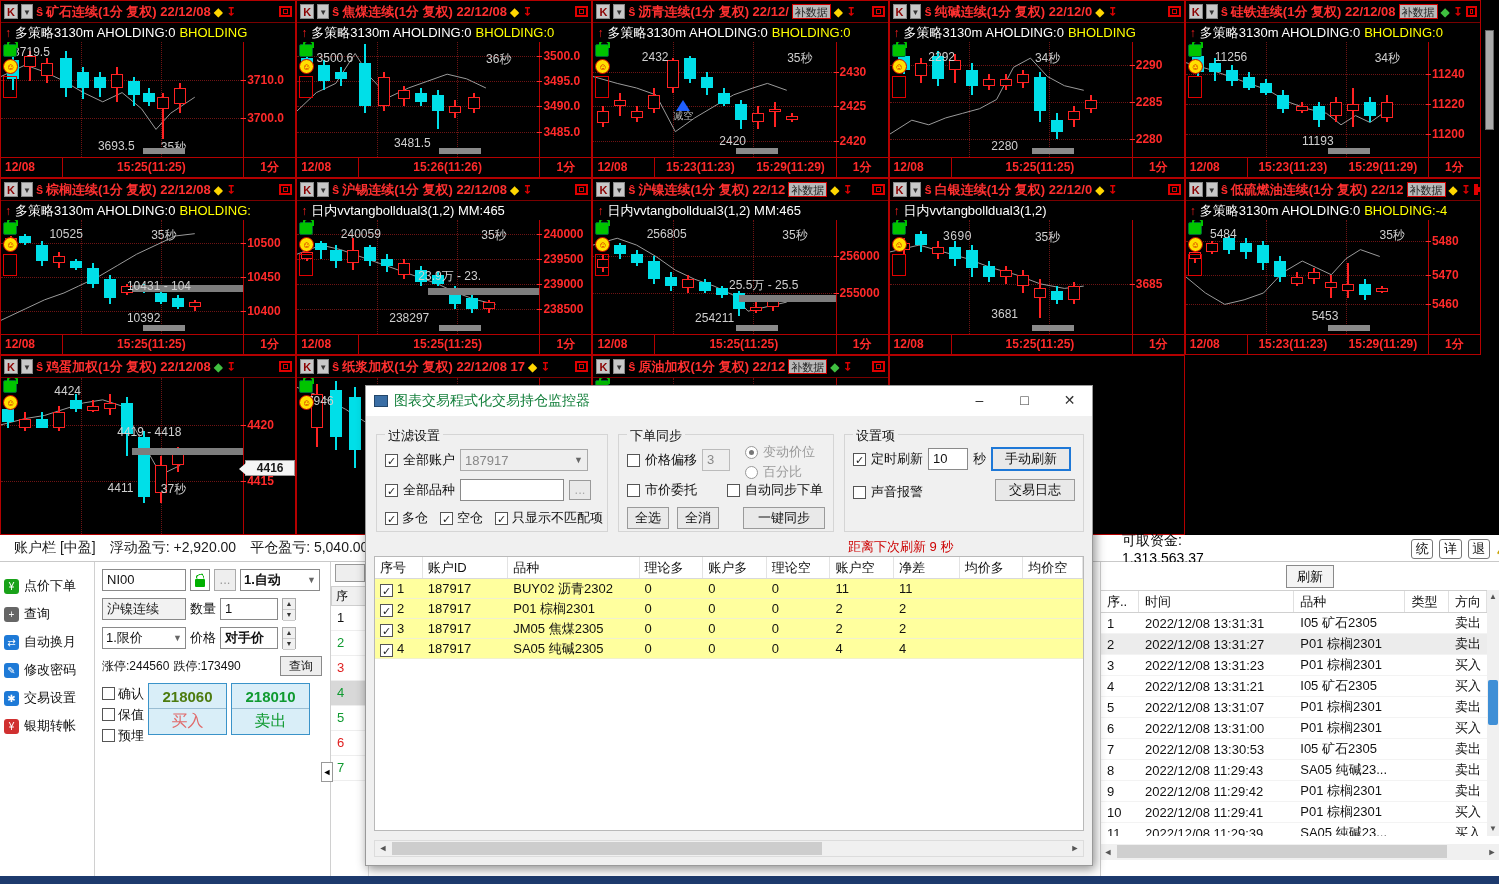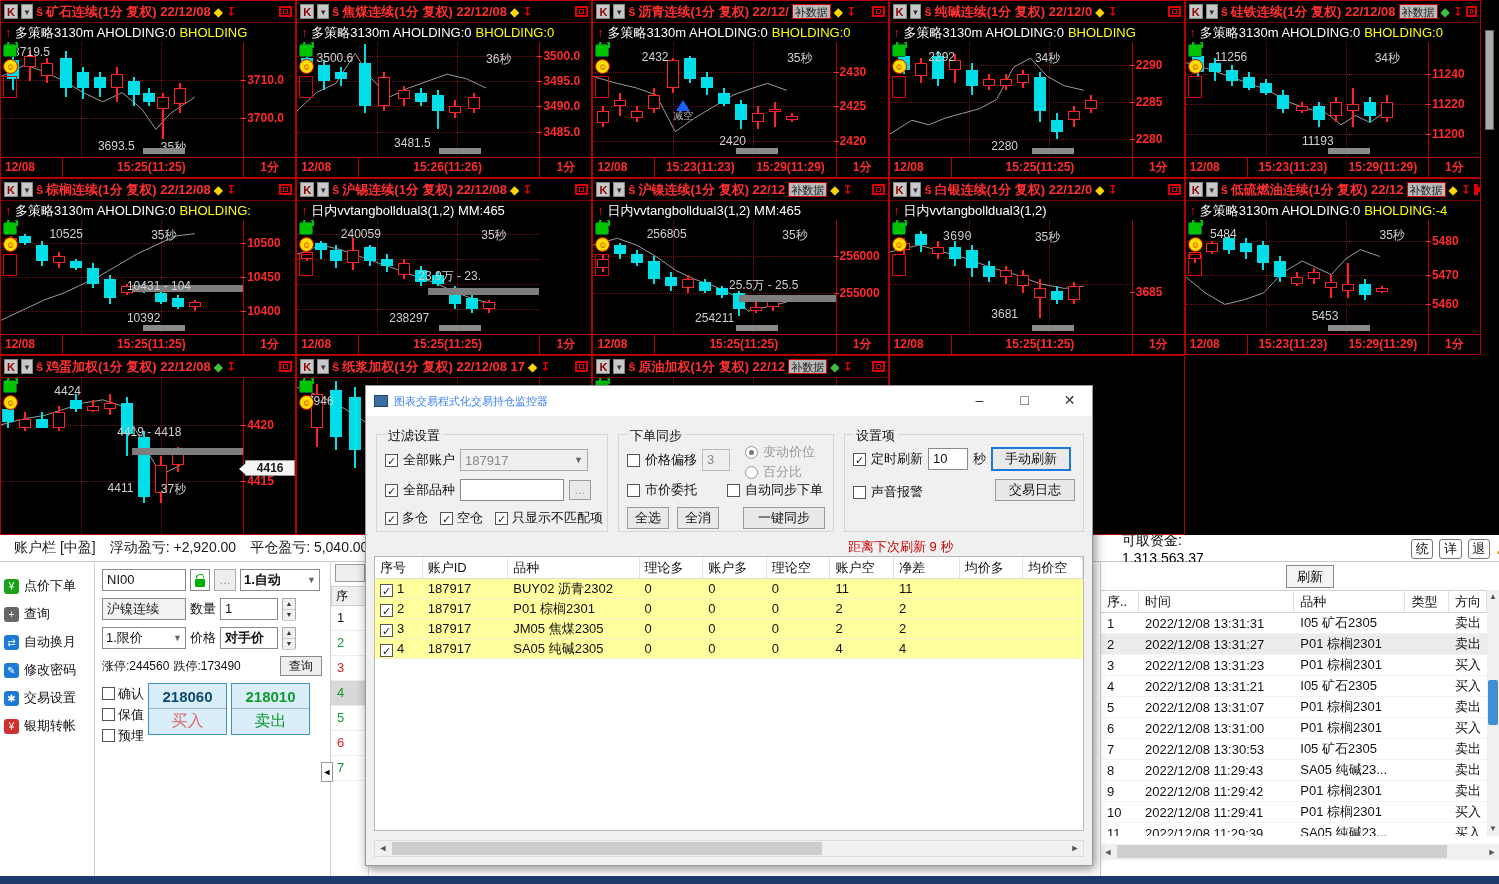--- a/index.html
+++ b/index.html
@@ -107,21 +107,21 @@
   .hsb { position:absolute; left:0; right:0; bottom:16px; height:16px; background:#f0f0f0; }
   .hsb .lt,.hsb .rt { position:absolute; top:0; width:14px; height:16px; color:#555; font-size:9px; text-align:center; line-height:16px; }
   .hsb .lt { left:0; } .hsb .rt { right:0; }
   .hsb .th { position:absolute; left:16px; top:1px; height:13px; width:330px; background:#cfcfcf; }
   #statusbar { position:absolute; left:0; bottom:0; width:1499px; height:8px; background:#1d3a6d; }
 
   
   #dialog { position:absolute; left:365px; top:385px; width:728px; height:481px; background:#f0f0f0; border:1px solid #9a9a9a; box-shadow:2px 3px 10px rgba(0,0,0,.45); z-index:20; font-size:13px; color:#111; }
   #dlg-title { height:30px; background:#fff; display:flex; align-items:center; padding-left:8px; gap:6px; }
   .dlg-ico { width:14px; height:12px; background:#3a6ea5; border:1px solid #24476b; }
-  #dlg-title .cap { font-size:11px; color:#3b82f6; }
+  #dlg-title .cap { font-size:14px; color:#15803d; }
   .dlg-btns { margin-left:auto; display:flex; }
   .dlg-btn { width:45px; height:30px; text-align:center; line-height:28px; font-size:14px; color:#333; }
   .grp { position:absolute; border:1px solid #d5d5d5; }
   .grp-lab { position:absolute; top:-8px; left:8px; background:#f0f0f0; padding:0 3px; font-size:13px; }
   .fcell { position:absolute; display:flex; align-items:center; gap:5px; white-space:nowrap; }
   .combo { border:1px solid #aaa; background:#eee; color:#888; height:22px; display:flex; align-items:center; justify-content:space-between; padding:0 4px; }
   .inp { border:1px solid #8a8a8a; background:#fff; height:22px; padding:0 4px; line-height:20px; }
   .inp.dis { background:#eee; color:#888; border-color:#bbb; }
   .radio { display:inline-block; width:13px; height:13px; border:1px solid #999; border-radius:50%; background:#fff; position:relative; vertical-align:-2px; }
   .radio.on:after { content:""; position:absolute; left:3px; top:3px; width:5px; height:5px; border-radius:50%; background:#777; }
@@ -642,20 +642,26 @@
               <div class="body-d" style="left: calc(72% - 6px); top: 68%; height: 10%;"></div>
               <div class="wick" style="left: calc(79% - 1px); top: 70%; height: 12%; background: rgb(255, 34, 34);"></div>
               <div class="body-u" style="left: calc(79% - 6px); top: 72%; height: 6%;"></div>
               <div class="gbar" style="left: 54%; top: 60%; width: 46%;"></div>
               <span class="ann" style="left: 18%; top: 6%;">240059</span>
               <span class="ann" style="left: 50%; top: 42%;">23.9万 - 23.</span>
               <span class="ann" style="left: 38%; top: 80%;">238297</span>
               <span class="ann" style="left: 76%; top: 6%;">35秒</span>
               <div class="minibar"></div>
             </div>
+            <div class="c-axis">
+              <span class="axlab" style="top: 12%;">240000</span>
+              <span class="axlab" style="top: 34%;">239500</span>
+              <span class="axlab" style="top: 56%;">239000</span>
+              <span class="axlab" style="top: 78%;">238500</span>
+            </div>
           </div>
           <div class="c-time">
             <div class="t-date">12/08</div>
             <div class="t-mid">
               <span style="margin-left: 30%;">15:25(11:25)</span>
             </div>
             <div class="t-per">1分</div>
           </div>
         </div>
         <div class="chart" style="width: 296.2px;">
@@ -777,21 +783,21 @@
               <div class="wick" style="left: calc(69% - 1px); top: 58%; height: 16%; background: rgb(0, 223, 232);"></div>
               <div class="body-d" style="left: calc(69% - 6px); top: 62%; height: 8%;"></div>
               <div class="wick" style="left: calc(76% - 1px); top: 54%; height: 20%; background: rgb(255, 34, 34);"></div>
               <div class="body-u" style="left: calc(76% - 6px); top: 58%; height: 12%;"></div>
               <span class="ann" style="left: 22%; top: 9%; font-family: Liberation Mono, monospace;">3690</span>
               <span class="ann" style="left: 42%; top: 76%;">3681</span>
               <span class="ann" style="left: 60%; top: 8%;">35秒</span>
               <div class="minibar"></div>
             </div>
             <div class="c-axis">
-              <span class="axlab" style="top: 56%; margin-top: 8px;">3685</span>
+              <span class="axlab" style="top: 56%;">3685</span>
             </div>
           </div>
           <div class="c-time">
             <div class="t-date">12/08</div>
             <div class="t-mid">
               <span style="margin-left: 30%;">15:25(11:25)</span>
             </div>
             <div class="t-per">1分</div>
           </div>
         </div>
@@ -1075,21 +1081,21 @@
         <span>跌停:173490</span>
         <span class="qbtn">查询</span>
       </div>
       <div class="trow" style="align-items:flex-start;">
         <span class="chkrow" id="trade-checks">
             <span><span class="cbx"></span><span style="margin-left: 3px;">确认</span></span>
             <span><span class="cbx"></span><span style="margin-left: 3px;">保值</span></span>
             <span><span class="cbx"></span><span style="margin-left: 3px;">预埋</span></span>
           </span>
         <span class="bigbtn">
-          <div class="p" style="color:#0c4a6e;">218060</div>
+          <div class="p" style="color:#4d7c0f;">218060</div>
           <div class="l" style="color:#e06a6a;">买入</div>
         </span>
         <span class="bigbtn">
           <div class="p" style="color:#0f9a30;">218010</div>
           <div class="l" style="color:#0f9a30;">卖出</div>
         </span>
       </div>
     </div>
 
     <div id="sidestrip">

